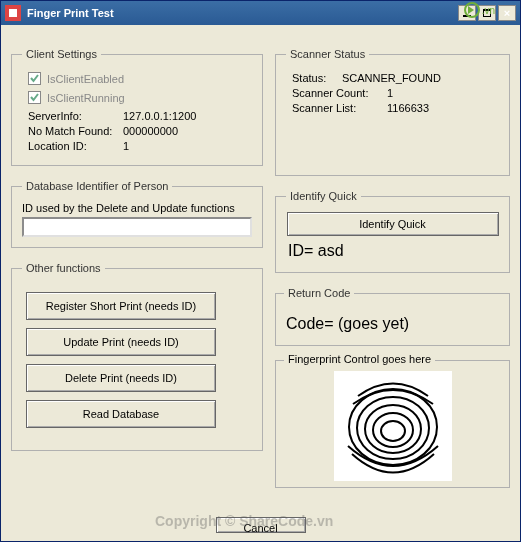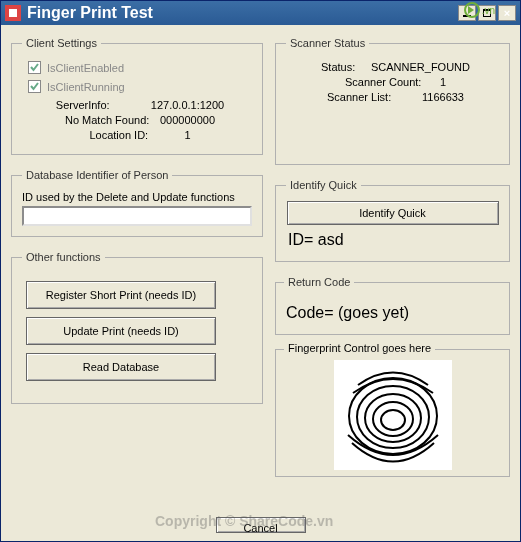--- a/index.html
+++ b/index.html
@@ -1,35 +1,35 @@
 <!DOCTYPE html>
 <html><head>
 <meta charset="utf-8">
 <style>
   * { box-sizing: border-box; font-family: Tahoma, sans-serif; font-size: 11px; }
   body { margin: 0; background: #fff; }
   .window { width: 521px; height: 542px; background: #ece9d8; border: 1px solid #0a246a; display: flex; flex-direction: column; }
   .titlebar { height: 24px; background: linear-gradient(#3b6ea5,#2a5a94); color: #fff; display: flex; align-items: center; padding: 0 4px; }
   .titlebar .icon { width: 16px; height: 16px; background: #d44; margin-right: 6px; display: flex; align-items: center; justify-content: center; }
   .titlebar .icon .sq { width: 8px; height: 8px; background: #fff; }
-  .titlebar .title { font-weight: bold; font-size: 16px; flex: 1; }
+  .titlebar .title { font-weight: bold; font-size: 11px; flex: 1; }
   .winbtns { display: flex; gap: 2px; }
   .winbtn { width: 18px; height: 16px; background: #ece9d8; border: 1px solid #888; display: flex; align-items: center; justify-content: center; font-size: 9px; line-height: 1; cursor: default; }
   .winbtn .min { width: 8px; height: 2px; background: #000; margin-top: 6px; }
   .winbtn .max { width: 8px; height: 8px; border: 1px solid #000; border-top-width: 2px; }
   .winbtn .x { font-weight: bold; }
   .client { flex: 1; padding: 8px 10px 4px 10px; position: relative; }
   .cols { display: flex; gap: 12px; }
-  .col { flex: 1; display: flex; flex-direction: column; }
+  .col { flex: 1; display: flex; flex-direction: column; margin-top: 11px; }
   fieldset { border: 1px solid #b0b0b0; margin: 4px 0 10px 0; padding: 10px 10px 10px 10px; position: relative; }
   legend { padding: 0 4px; color: #333; background: #ece9d8; }
   .chk { display: flex; align-items: center; margin: 2px 0 6px 6px; color: #888; }
   .chkbox { width: 13px; height: 13px; border: 1px solid #888; background: #fff; margin-right: 6px; display: flex; align-items: center; justify-content: center; }
   .chkbox svg { width: 11px; height: 11px; }
-  .kv { display: flex; margin: 2px 0 3px 6px; justify-content: center; }
+  .kv { display: flex; margin: 2px 0 3px 6px; }
   .kv .k { width: 95px; }
   .kv .v { }
   .textbox { width: 230px; height: 20px; background: #fff; border: 2px inset #e0e0e0; margin-top: 3px; }
   .btn { display: block; width: 190px; height: 28px; margin: 8px 4px; border: 1px solid #666; background: #ece9d8; box-shadow: inset 1px 1px 0 #fff, inset -1px -1px 0 #aaa; cursor: default; text-align: center; line-height: 26px; }
   .btn-wide { width: 212px; height: 24px; margin: 0 auto; line-height: 22px; }
   .big { font-size: 16px; margin: 6px 2px 2px 2px; }
   .fp-box { border: 1px solid #b0b0b0; padding: 2px; position: relative; margin-top: 4px; }
   .fp-legend { position: absolute; top: -8px; left: 8px; background: #ece9d8; padding: 0 4px; }
   .fp { width: 118px; height: 110px; margin: 8px auto 4px auto; background: #fff; display: flex; align-items: center; justify-content: center; }
   .ctrlbtn { position: absolute; bottom: 8px; left: 50%; transform: translateX(-50%); width: 90px; height: 16px; border: 1px solid #666; background: #ece9d8; box-shadow: inset 1px 1px 0 #fff, inset -1px -1px 0 #aaa; text-align: center; line-height: 20px; }
@@ -107,20 +107,21 @@
         <fieldset>
           <legend>Database Identifier of Person</legend>
           <div>ID used by the Delete and Update functions</div>
           <div class="textbox"></div>
         </fieldset>
 
         <fieldset style="padding-bottom:14px;">
           <legend>Other functions</legend>
           <div class="btn">Register Short Print (needs ID)</div>
           <div class="btn">Update Print (needs ID)</div>
+          <div class="btn">Delete Print (needs ID)</div>
           <div class="btn">Read Database</div>
         </fieldset>
       </div>
 
       <div class="col">
         <fieldset style="min-height:128px;">
           <legend>Scanner Status</legend>
           <div class="kv">
               <div class="k" style="width:50px;">Status:</div>
               <div class="v">SCANNER_FOUND</div>

